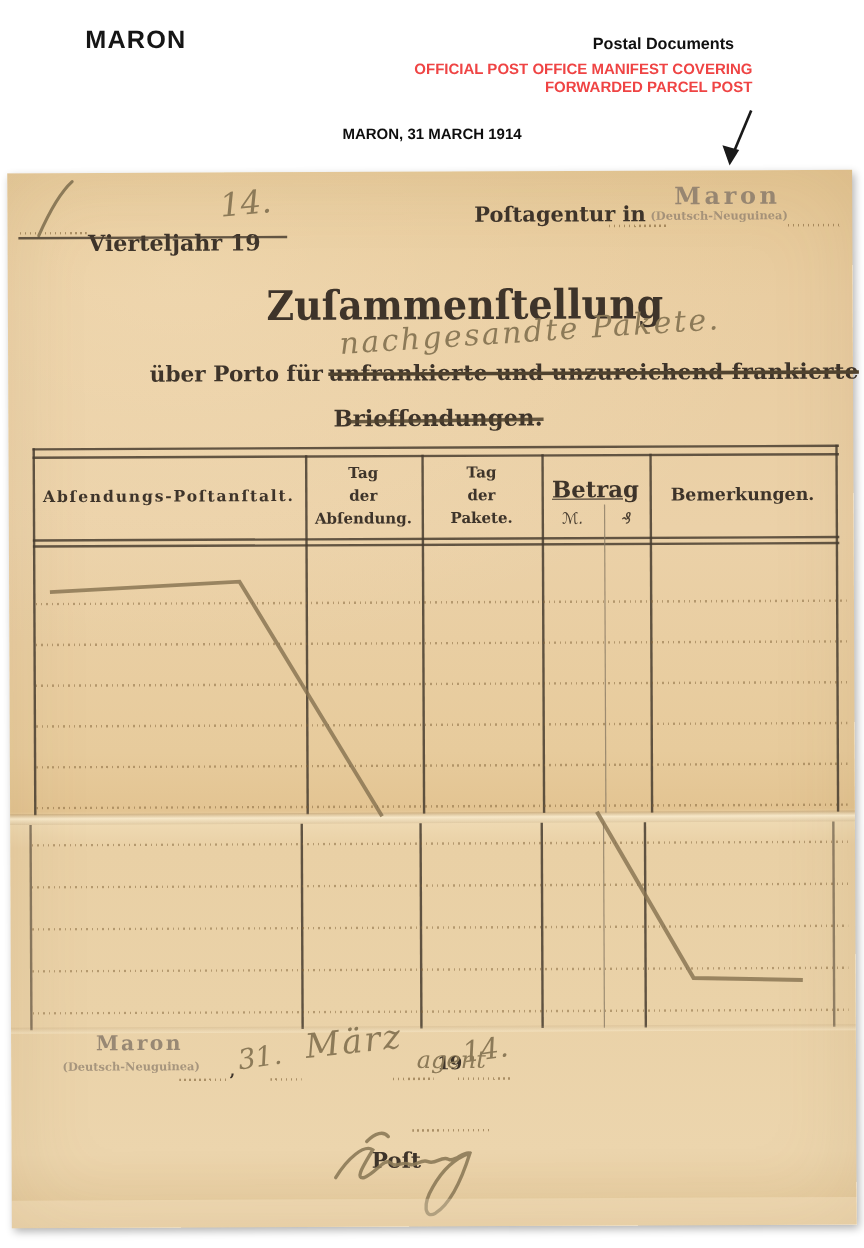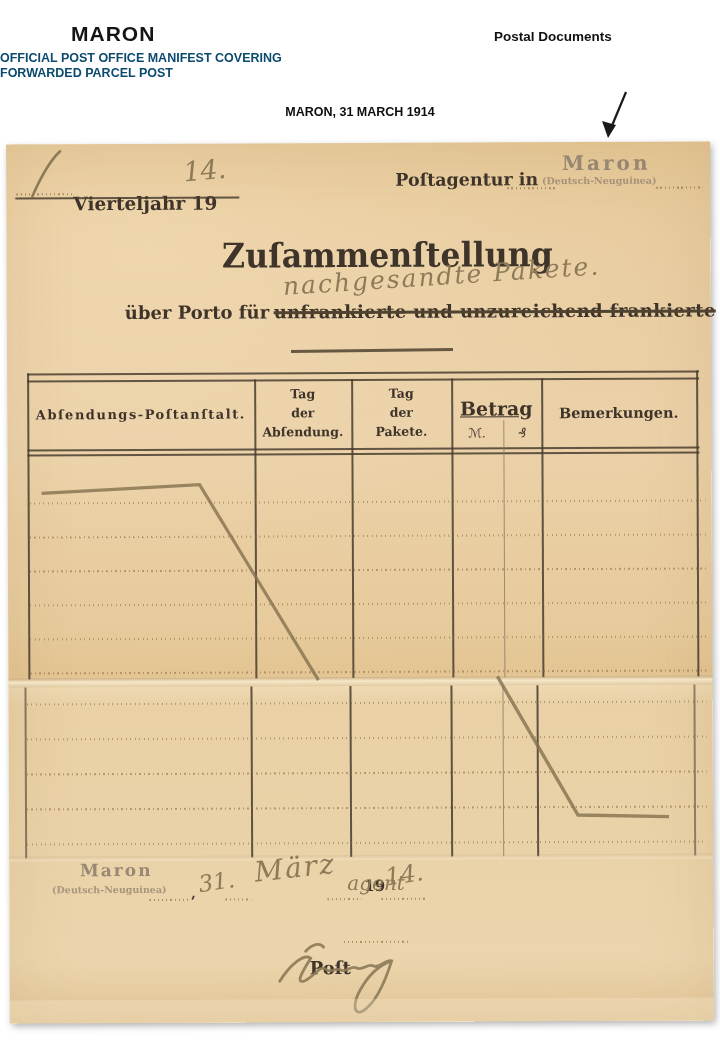--- a/index.html
+++ b/index.html
@@ -3,21 +3,21 @@
 <meta charset="utf-8">
 <style>
   html,body{margin:0;padding:0;}
   body{width:720px;height:1040px;background:#ffffff;overflow:hidden;
        font-family:"Liberation Sans",sans-serif;position:relative;}
   .abs{position:absolute;}
 
   
   .hdr-title{left:71px;top:22px;font-size:21px;font-weight:bold;color:#151515;letter-spacing:1px;}
   .hdr-coll{left:494px;top:29px;font-size:13.5px;font-weight:bold;color:#111;}
-  .hdr-caption{left:0;top:51px;width:627px;text-align:left;color:#0c4a6e;
+  .hdr-caption{left:0;top:51px;width:627px;text-align:right;color:#ef4444;
                font-size:12.5px;font-weight:bold;line-height:15px;}
   .hdr-date{left:0;top:105px;width:720px;text-align:center;color:#0e0e0e;
             font-size:12.5px;font-weight:bold;}
   .it{font-style:italic;}
 
   
   #document{left:8px;top:143px;width:704px;height:879px;
     background:
       radial-gradient(120% 60% at 20% 10%, rgba(255,240,210,.25), rgba(0,0,0,0) 60%),
       linear-gradient(180deg,#e5c795 0%,#e9cda1 12%,#ebd1a8 34%,#e7cb9c 55%,
@@ -80,20 +80,21 @@
   <div class="abs stampink" style="left:530px;top:33px;width:126px;font-size:9.5px;opacity:.72;">(Deutsch-Neuguinea)</div>
   <div class="abs dotl" style="left:650px;top:45px;width:46px;"></div>
 
   <div class="abs printed" style="left:205px;top:92px;width:300px;text-align:center;font-size:34px;transform:scaleX(.93);">Zuſammenſtellung</div>
   <div class="abs hand" style="left:276px;top:119px;font-size:25px;letter-spacing:2px;transform:rotate(-3.5deg);">nachgesandte Pakete.</div>
 
   <div class="abs" style="left:118px;top:158px;white-space:nowrap;">
     <span class="printed" style="font-size:18px;">über Porto für</span>
     <span class="printed" style="font-size:18px;letter-spacing:.4px;text-decoration:line-through;text-decoration-thickness:2.5px;text-decoration-color:#50432f;">unfrankierte und unzureichend frankierte</span>
   </div>
+  <div class="abs printed" style="left:258px;top:195px;width:200px;text-align:center;font-size:19px;">Briefſendungen.</div>
   <div class="abs strike-div" style="left:284px;top:206px;width:162px;transform:rotate(-.5deg);"></div>
 
   <div class="abs hrule" style="left:20px;top:229px;width:672px;"></div>
   <div class="abs hrule" style="left:20px;top:236px;width:672px;"></div>
   <div class="abs hrule" style="left:20px;top:305px;width:672px;"></div>
   <div class="abs hrule" style="left:20px;top:310px;width:672px;"></div>
 
   <div class="abs vrule" style="left:20px;top:229px;height:306px;"></div>
   <div class="abs vrule" style="left:247px;top:236px;height:299px;"></div>
   <div class="abs vrule" style="left:344px;top:236px;height:299px;"></div>

